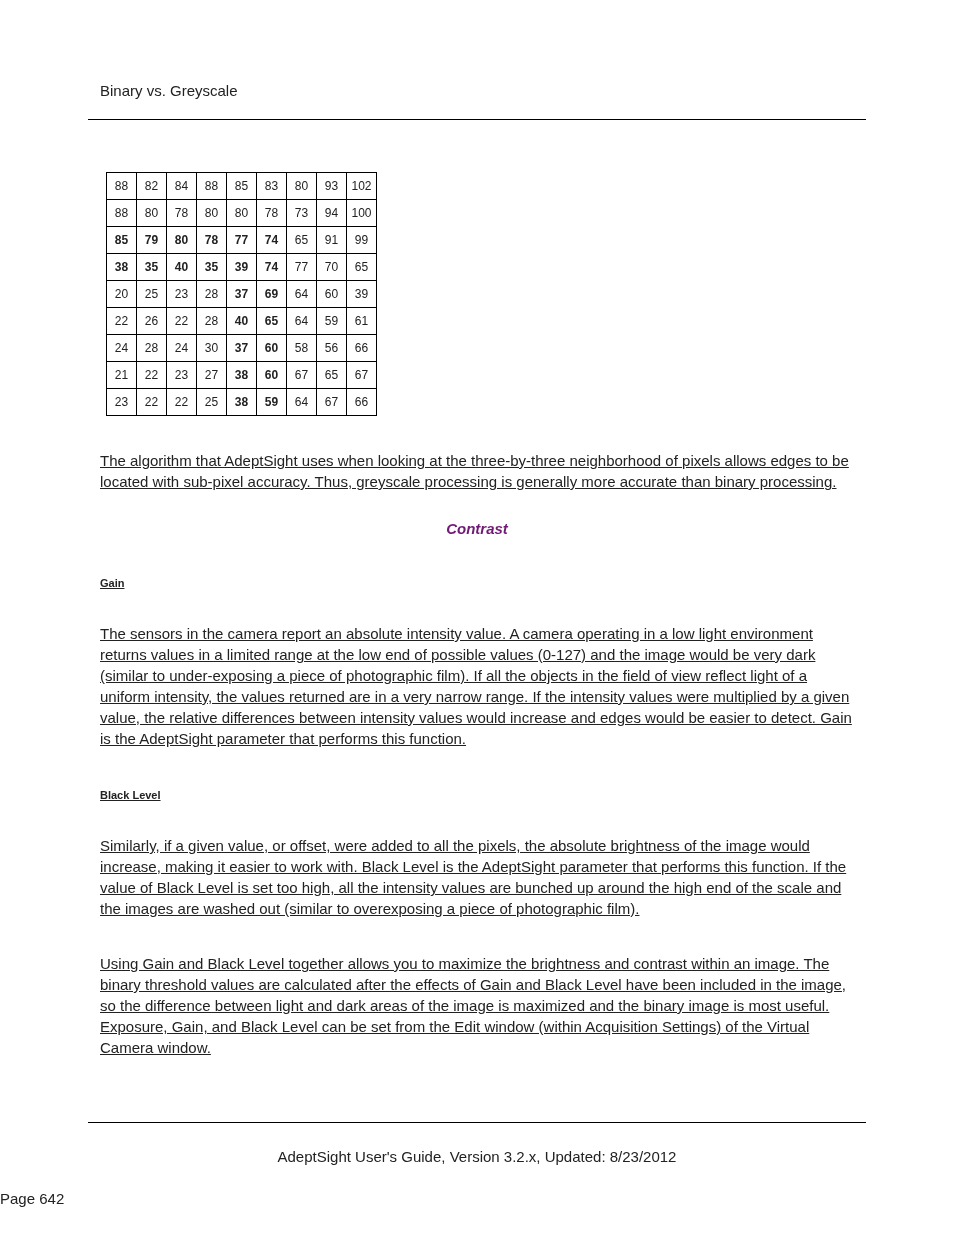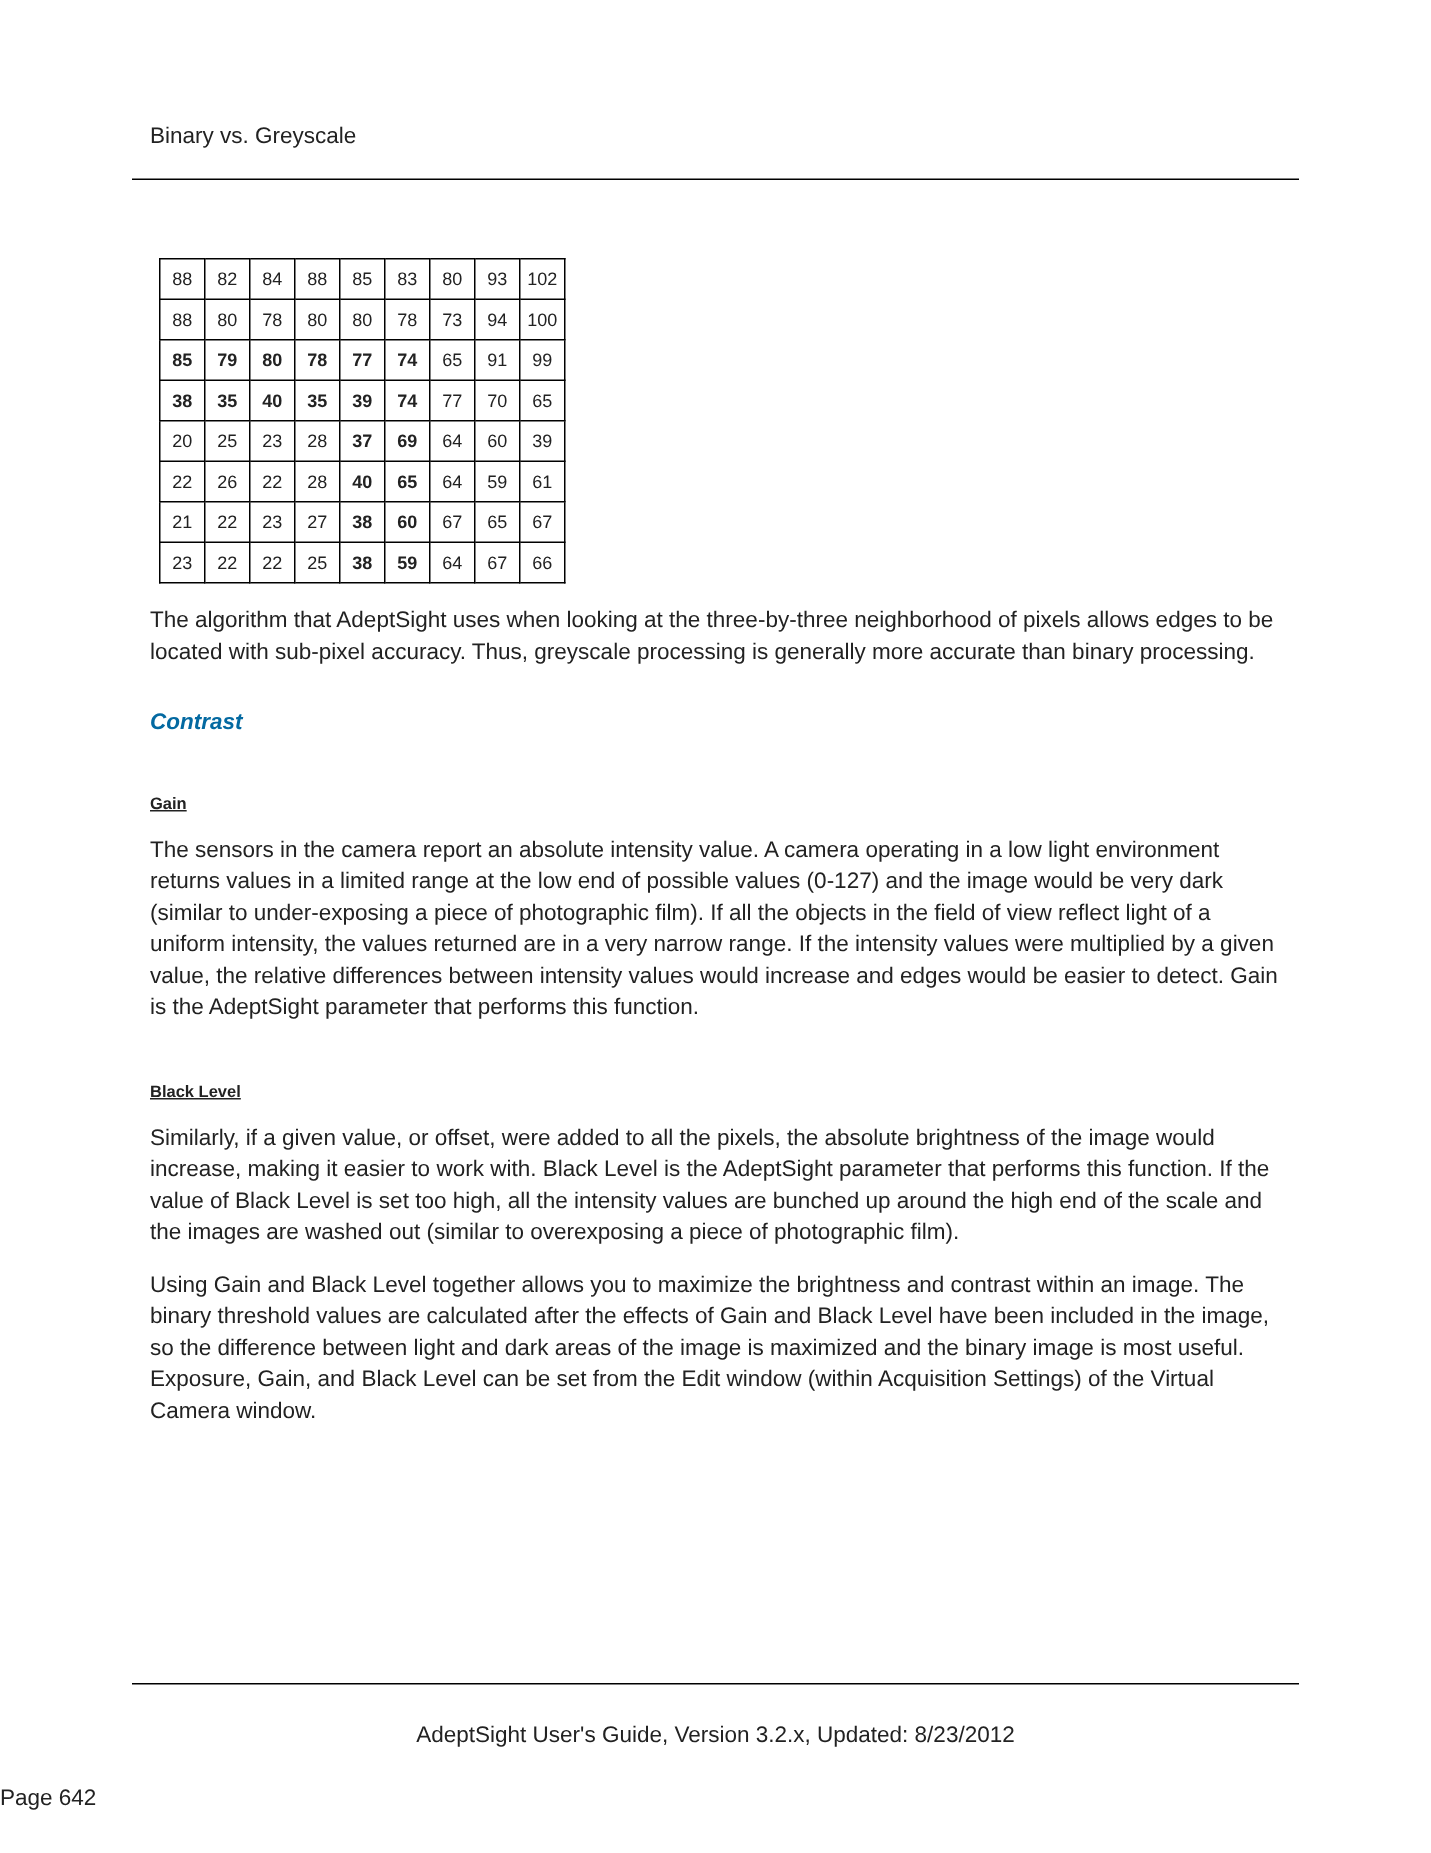--- a/index.html
+++ b/index.html
@@ -45,28 +45,30 @@
     font-weight: bold;
   }
   .caption {
     font-style: italic;
     font-size: 15px;
     margin-top: 22px;
   }
   .body-text {
     font-size: 15px;
     line-height: 1.4;
-    margin-top: 14px;
+    margin-top: 34px;
+    text-decoration: underline;
   }
   .h3-contrast {
-    color: #0369a1;
+    color: #701a75;
     font-weight: bold;
     font-style: italic;
     font-size: 15px;
     margin-top: 28px;
+    text-align: center;
   }
   .h4 {
     font-weight: bold;
     font-size: 11px;
     margin-top: 40px;
     text-decoration: underline;
   }
   .footer-cut {
     position: absolute;
     bottom: 112px;
@@ -161,20 +163,31 @@
           <td>26</td>
           <td>22</td>
           <td>28</td>
           <td class="bold">40</td>
           <td class="bold">65</td>
           <td>64</td>
           <td>59</td>
           <td>61</td>
         </tr>
         <tr>
+          <td>24</td>
+          <td>28</td>
+          <td>24</td>
+          <td>30</td>
+          <td class="bold">37</td>
+          <td class="bold">60</td>
+          <td>58</td>
+          <td>56</td>
+          <td>66</td>
+        </tr>
+        <tr>
           <td>21</td>
           <td>22</td>
           <td>23</td>
           <td>27</td>
           <td class="bold">38</td>
           <td class="bold">60</td>
           <td>67</td>
           <td>65</td>
           <td>67</td>
         </tr>

